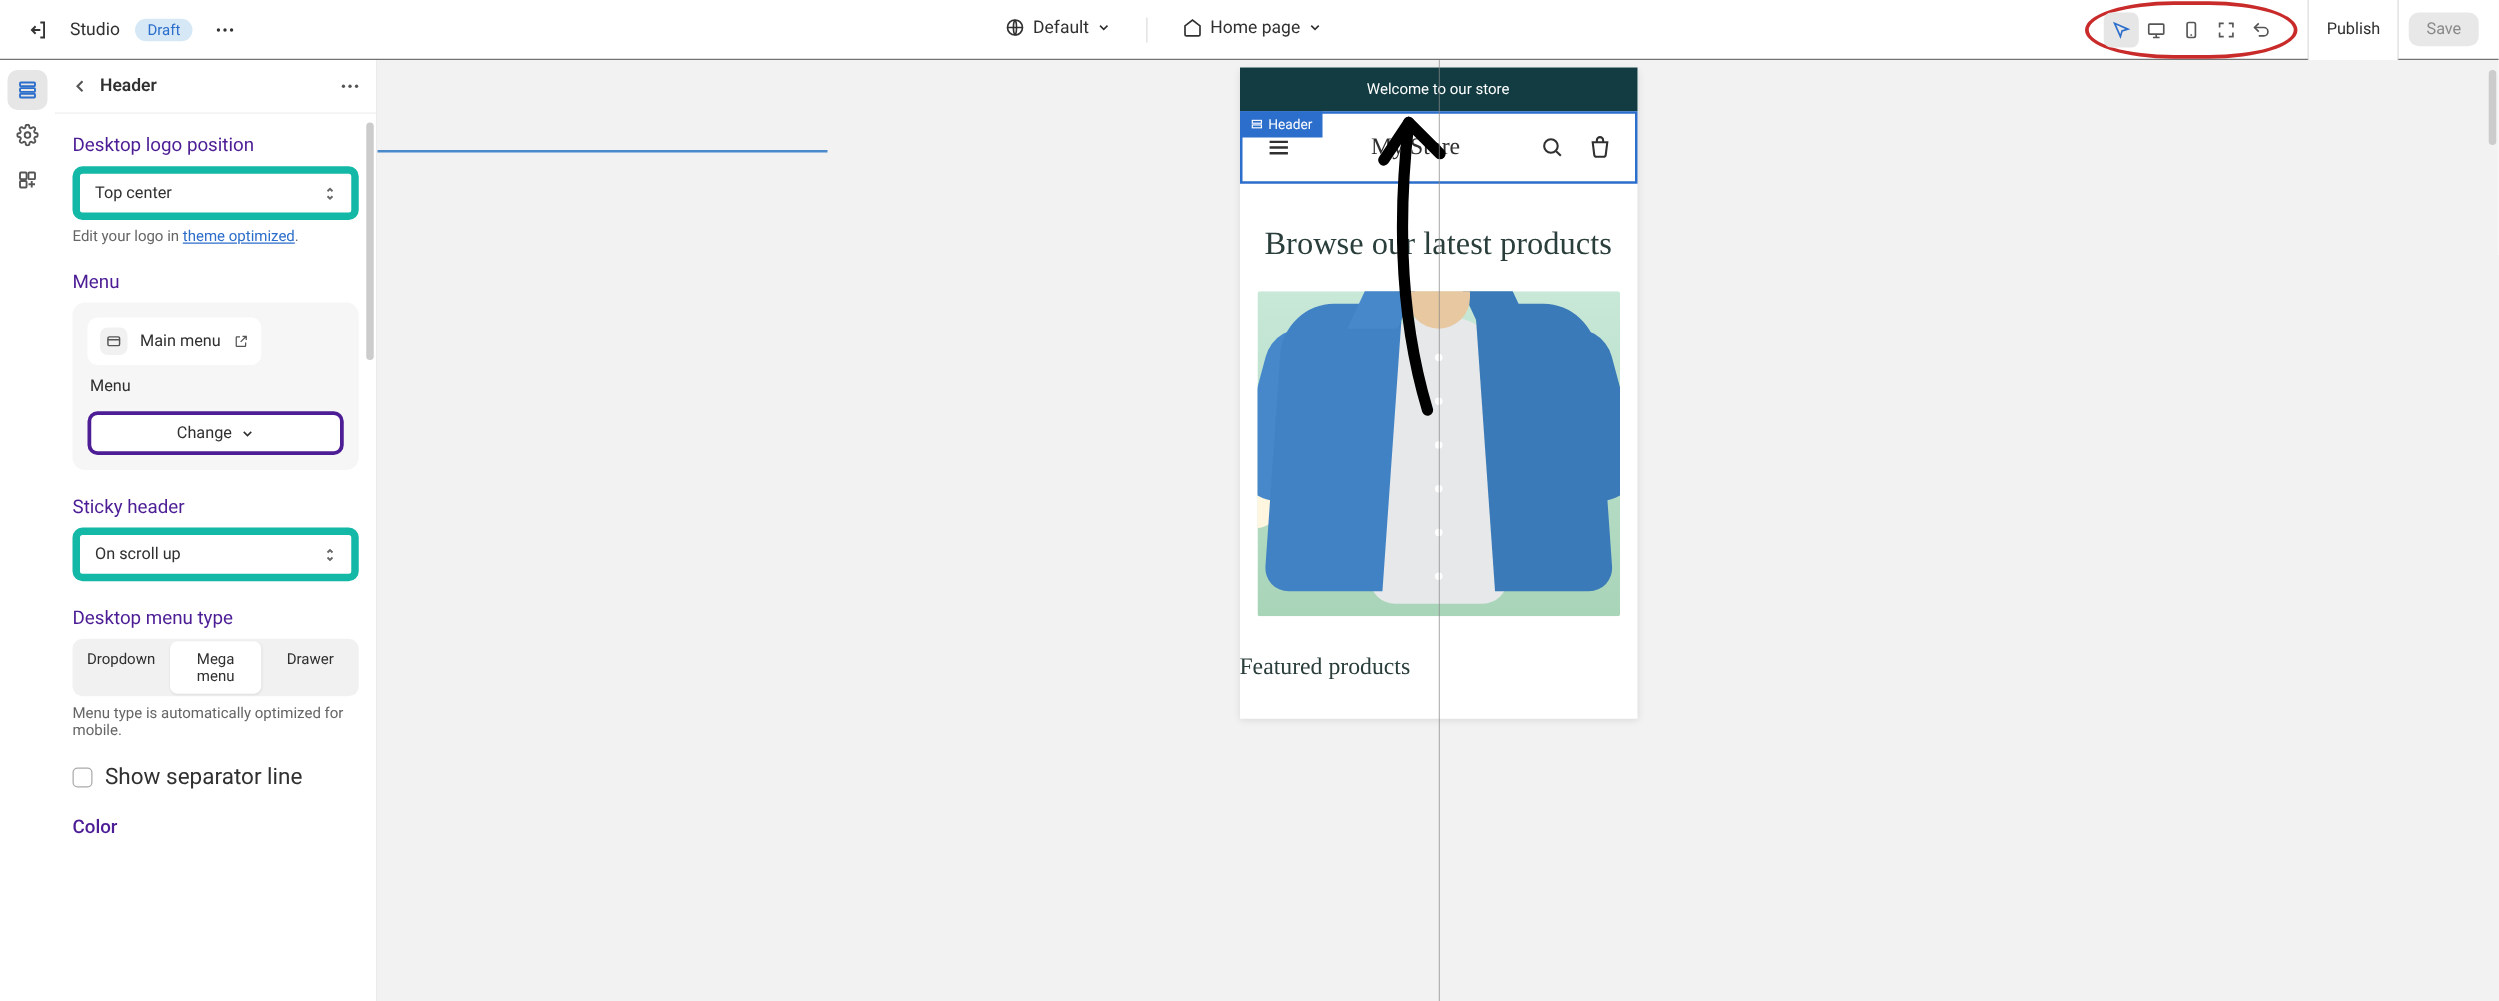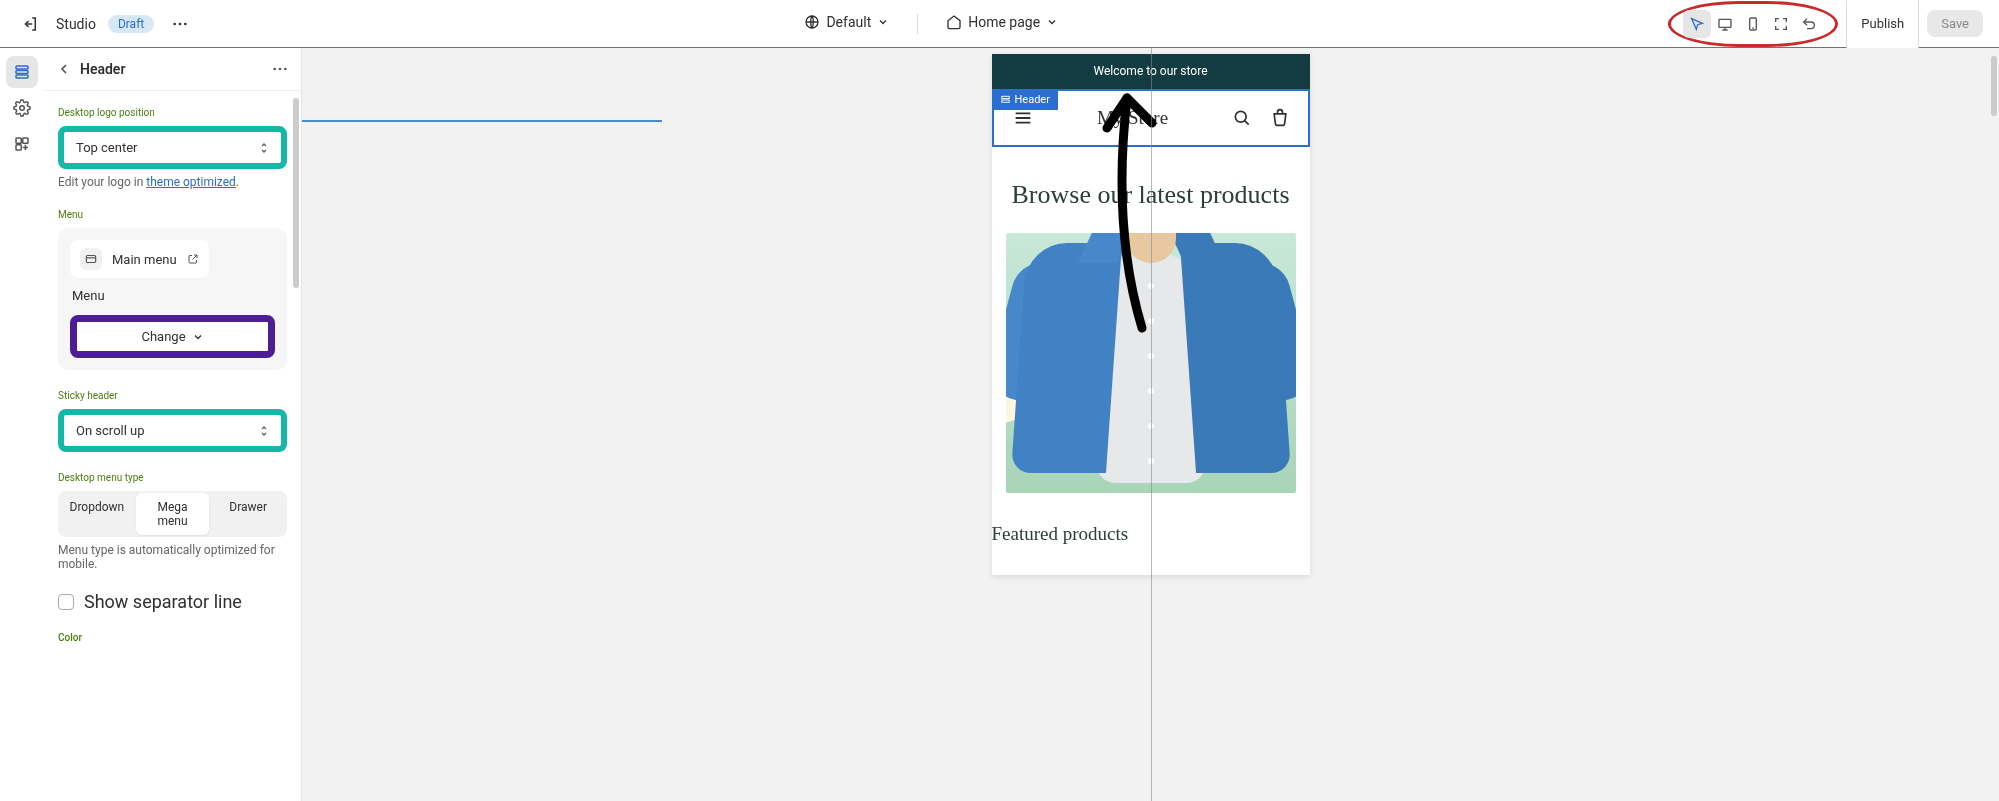--- a/index.html
+++ b/index.html
@@ -43,36 +43,36 @@
 .sidebar { width:258px; border-right:1px solid #e5e5e5; position:relative; }
 .sidebar-header { display:flex; align-items:center; justify-content:space-between; padding:12px 12px; border-bottom:1px solid #eee; }
 .sidebar-header-left { display:flex; align-items:center; gap:8px; }
 .sidebar-title { font-size:14px; font-weight:600; color:#303030; }
 .back-chevron { cursor:pointer; color:#555; }
 .more-dots { cursor:pointer; color:#555; display:flex; align-items:center; }
 
 .sidebar-body { padding:16px 14px; overflow-y:auto; height:calc(100% - 50px); }
 .sidebar-scrollbar { position:absolute; right:2px; top:50px; width:6px; height:190px; background:#ccc; border-radius:3px; }
 
-.field-label { font-size:10px; color:#4d7c0f; margin-bottom:8px; display:block; }
+.field-label { font-size:15px; color:#4c1d95; margin-bottom:8px; display:block; }
 .field-group { margin-bottom:20px; }
 
 .select-box { width:100%; border:6px solid #14b8a6; border-radius:8px; padding:8px 12px; font-size:13px; color:#303030; display:flex; align-items:center; justify-content:space-between; cursor:pointer; }
 .select-carets { display:flex; flex-direction:column; font-size:8px; color:#666; line-height:6px; }
 
 .help-text { font-size:12px; color:#666; margin-top:6px; }
 .help-link { color:#2c6ecb; text-decoration:underline; cursor:pointer; }
 
 .menu-card { background:#f6f6f6; border-radius:10px; padding:12px; margin-top:8px; }
 .menu-row { display:flex; align-items:center; gap:10px; background:#fff; padding:8px 10px; border-radius:8px; width:fit-content; }
 .menu-row-icon { width:22px; height:22px; display:flex; align-items:center; justify-content:center; background:#f1f1f1; border-radius:6px; }
 .menu-row-label { font-size:13px; color:#303030; }
 .menu-sublabel { font-size:13px; color:#303030; padding:10px 2px 0 2px; }
 
-.change-btn { width:100%; border:7px solid #4c1d95; background:#fff; border-radius:8px; padding:7px 12px; font-size:13px; color:#303030; margin-top:12px; display:flex; align-items:center; justify-content:center; gap:6px; cursor:pointer; }
+.change-btn { width:100%; border:3px solid #4c1d95; background:#fff; border-radius:8px; padding:7px 12px; font-size:13px; color:#303030; margin-top:12px; display:flex; align-items:center; justify-content:center; gap:6px; cursor:pointer; }
 
 .seg-control { display:flex; background:#f1f1f1; border-radius:8px; padding:2px; gap:2px; }
 .seg-btn { flex:1; text-align:center; padding:7px 6px; font-size:12px; border-radius:6px; cursor:pointer; color:#303030; }
 .seg-btn.active { background:#fff; box-shadow:0 1px 2px rgba(0,0,0,0.08); }
 
 .checkbox-row { display:flex; align-items:center; gap:10px; }
 .checkbox { width:16px; height:16px; border:1.5px solid #aaa; border-radius:4px; cursor:pointer; }
 .checkbox-label { font-size:18px; color:#303030; }
 
 .canvas-area { flex:1; background:#f2f2f2; position:relative; display:flex; justify-content:center; align-items:flex-start; padding:6px 0; }

